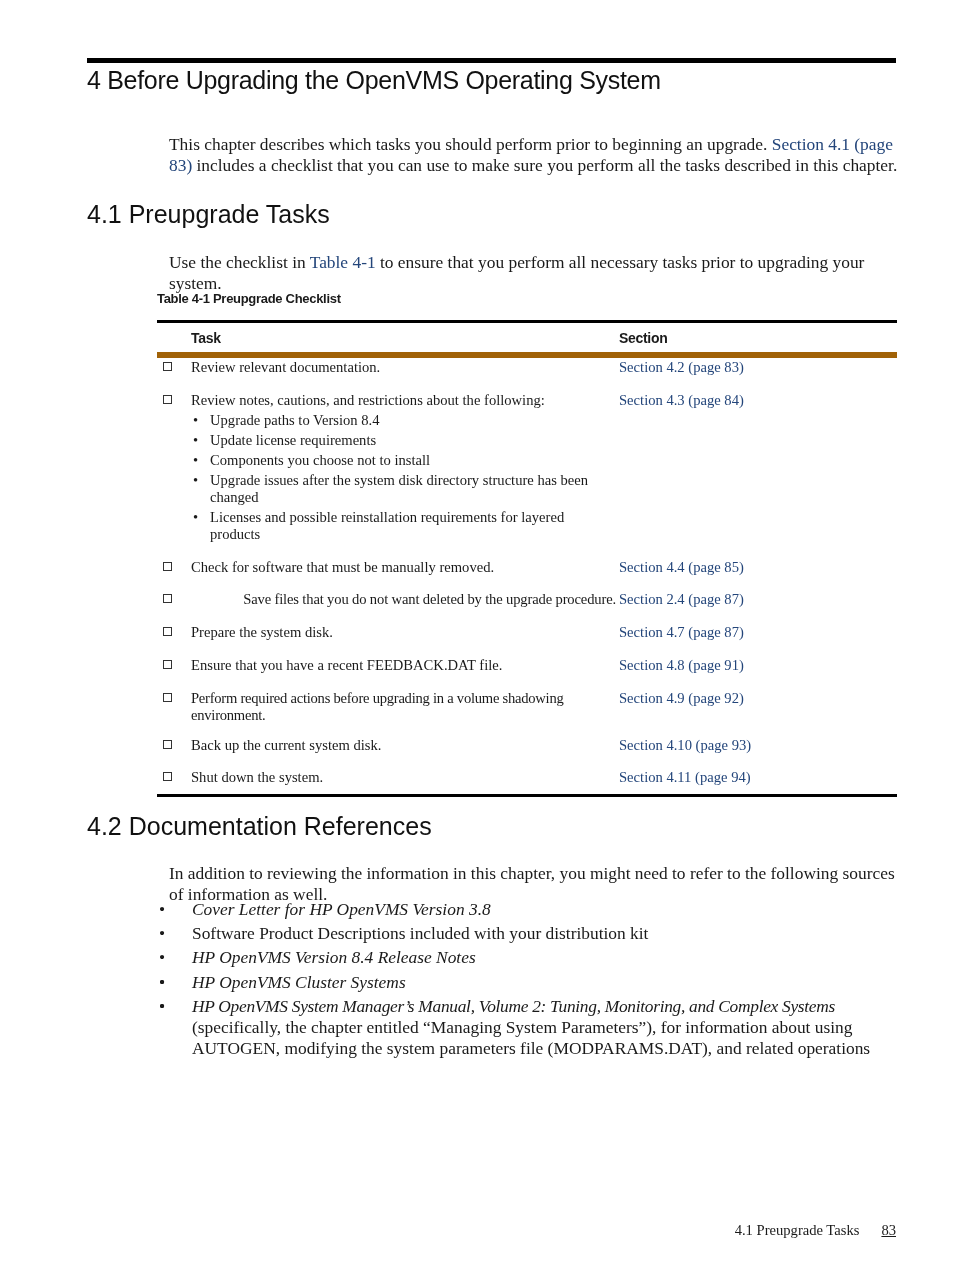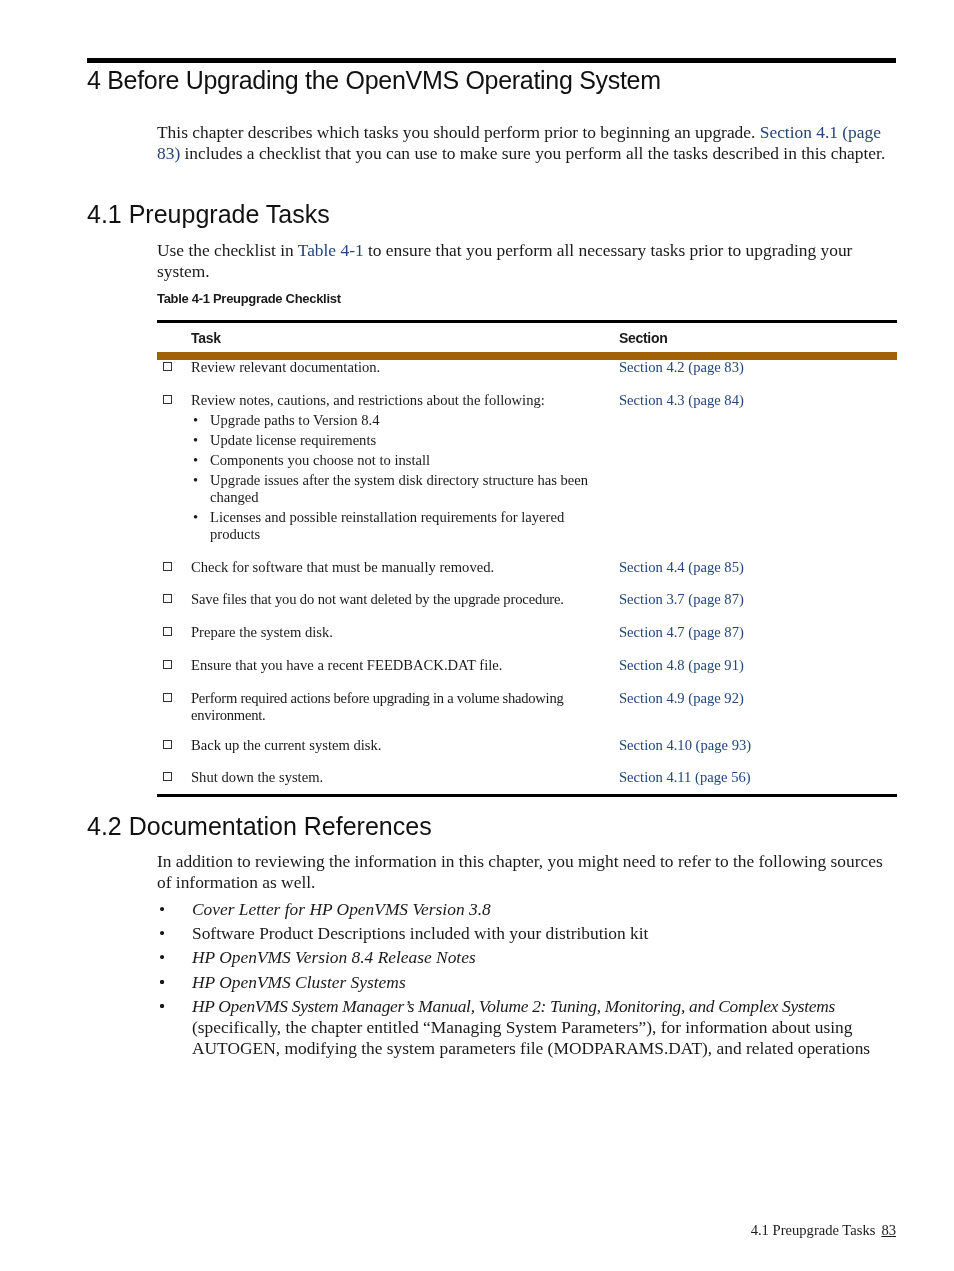--- a/index.html
+++ b/index.html
@@ -8,39 +8,39 @@
       font-family: "Liberation Serif", "DejaVu Serif", serif; color: #1a1a1a;
     }
     a, .link { color: #23457a; text-decoration: none; }
 
     .top-rule { position: absolute; left: 87px; top: 58px; width: 809px; height: 5px; background: #000; }
     .chapter-title {
       position: absolute; left: 87px; top: 66px; margin: 0;
       font-family: "Liberation Sans", "DejaVu Sans", sans-serif; font-weight: normal;
       font-size: 25px; letter-spacing: -0.3px; color: #111; white-space: nowrap;
     }
-    .body-text { position: absolute; left: 157px; width: 740px; font-size: 17.4px; line-height: 21px; margin: 0; }
+    .body-text { position: absolute; left: 157px; width: 740px; font-size: 17.4px; line-height: 21px; margin: 12px; }
     .intro { top: 122px; }
     .section-heading {
       position: absolute; left: 87px; margin: 0;
       font-family: "Liberation Sans", "DejaVu Sans", sans-serif; font-weight: normal;
       font-size: 25px; color: #111; white-space: nowrap;
     }
     .h41 { top: 200px; }
     .h42 { top: 812px; }
     .p41 { top: 240px; }
 
     .table-caption {
       position: absolute; left: 157px; top: 291px; margin: 0;
       font-family: "Liberation Sans", "DejaVu Sans", sans-serif; font-weight: bold;
       font-size: 13px; letter-spacing: -0.3px;
     }
     .table-wrap { position: absolute; left: 157px; top: 320px; width: 740px; }
     .t-rule-top { height: 3px; background: #000; }
-    .t-head { position: relative; height: 29px; border-bottom: 8px solid #a16207; }
+    .t-head { position: relative; height: 29px; border-bottom: 6px solid #a16207; }
     .t-head .th {
       position: absolute; top: 7px; font-family: "Liberation Sans", "DejaVu Sans", sans-serif;
       font-weight: bold; font-size: 14px; letter-spacing: -0.3px;
     }
     .th-task { left: 34px; }
     .th-section { left: 462px; }
     .t-row { position: absolute; left: 0; width: 740px; font-size: 14.6px; line-height: 17px; }
     .t-row .cb {
       position: absolute; left: 6px; top: 3px; width: 7px; height: 7px;
       border: 1px solid #333; display: block;
@@ -52,21 +52,21 @@
     .sub-list li .bul { position: absolute; left: 2px; top: 0; }
     .t-rule-bottom { position: absolute; left: 157px; top: 794px; width: 740px; height: 3px; background: #000; }
 
     .p42 { top: 851px; }
     .refs { position: absolute; left: 157px; top: 899px; width: 740px; margin: 0; padding: 0; list-style: none; font-size: 17.4px; line-height: 21px; }
     .refs li { position: relative; padding-left: 35px; margin-bottom: 3.2px; }
     .refs li .bul { position: absolute; left: 2px; top: 0; }
     .refs .it { font-style: italic; }
 
     .footer { position: absolute; top: 1222px; left: 700px; width: 196px; text-align: right; font-size: 14.6px; white-space: nowrap; }
-    .footer .pg { margin-left: 6px; text-decoration: underline; }
+    .footer .pg { margin-left: 22px; text-decoration: underline; }
   </style>
 </head>
 <body>
 
 <div class="top-rule"></div>
 <h1 class="chapter-title">4 Before Upgrading the OpenVMS Operating System</h1>
 
 <p class="body-text intro"><span>This chapter describes which tasks you should perform prior to beginning an upgrade. </span><a class="link" href="#">Section 4.1 (page 83)</a><span> includes a checklist that you can use to make sure you perform all the tasks described in this chapter.</span></p>
 
 <h2 class="section-heading h41">4.1 Preupgrade Tasks</h2>
@@ -104,22 +104,22 @@
 </div>
 
 <div class="t-row" style="top:559px; left:157px;">
   <span class="cb"></span>
   <span class="task">Check for software that must be manually removed.</span>
   <a class="sec link" href="#">Section 4.4 (page 85)</a>
 </div>
 
 <div class="t-row" style="top:591px; left:157px;">
   <span class="cb"></span>
-  <span class="task" style="white-space:nowrap; letter-spacing:-0.15px;">Save files that you do not want deleted by the upgrade procedure.</span>
-  <a class="sec link" href="#">Section 3.7 (page 87)</a>
+  <span class="task" style="white-space:nowrap; letter-spacing:-0.15px;text-align:right;">Save files that you do not want deleted by the upgrade procedure.</span>
+  <a class="sec link" href="#">Section 2.4 (page 87)</a>
 </div>
 
 <div class="t-row" style="top:624px; left:157px;">
   <span class="cb"></span>
   <span class="task">Prepare the system disk.</span>
   <a class="sec link" href="#">Section 4.7 (page 87)</a>
 </div>
 
 <div class="t-row" style="top:657px; left:157px;">
   <span class="cb"></span>
@@ -135,21 +135,21 @@
 
 <div class="t-row" style="top:737px; left:157px;">
   <span class="cb"></span>
   <span class="task">Back up the current system disk.</span>
   <a class="sec link" href="#">Section 4.10 (page 93)</a>
 </div>
 
 <div class="t-row" style="top:769px; left:157px;">
   <span class="cb"></span>
   <span class="task">Shut down the system.</span>
-  <a class="sec link" href="#">Section 4.11 (page 56)</a>
+  <a class="sec link" href="#">Section 4.11 (page 94)</a>
 </div>
 
 <div class="t-rule-bottom"></div>
 
 <h2 class="section-heading h42">4.2 Documentation References</h2>
 <p class="body-text p42">In addition to reviewing the information in this chapter, you might need to refer to the following sources of information as well.</p>
 
 <ul class="refs">
   <li><span class="bul">•</span><span class="it">Cover Letter for HP OpenVMS Version 3.8</span><span></span></li>
   <li><span class="bul">•</span><span class="it"></span><span>Software Product Descriptions included with your distribution kit</span></li>

